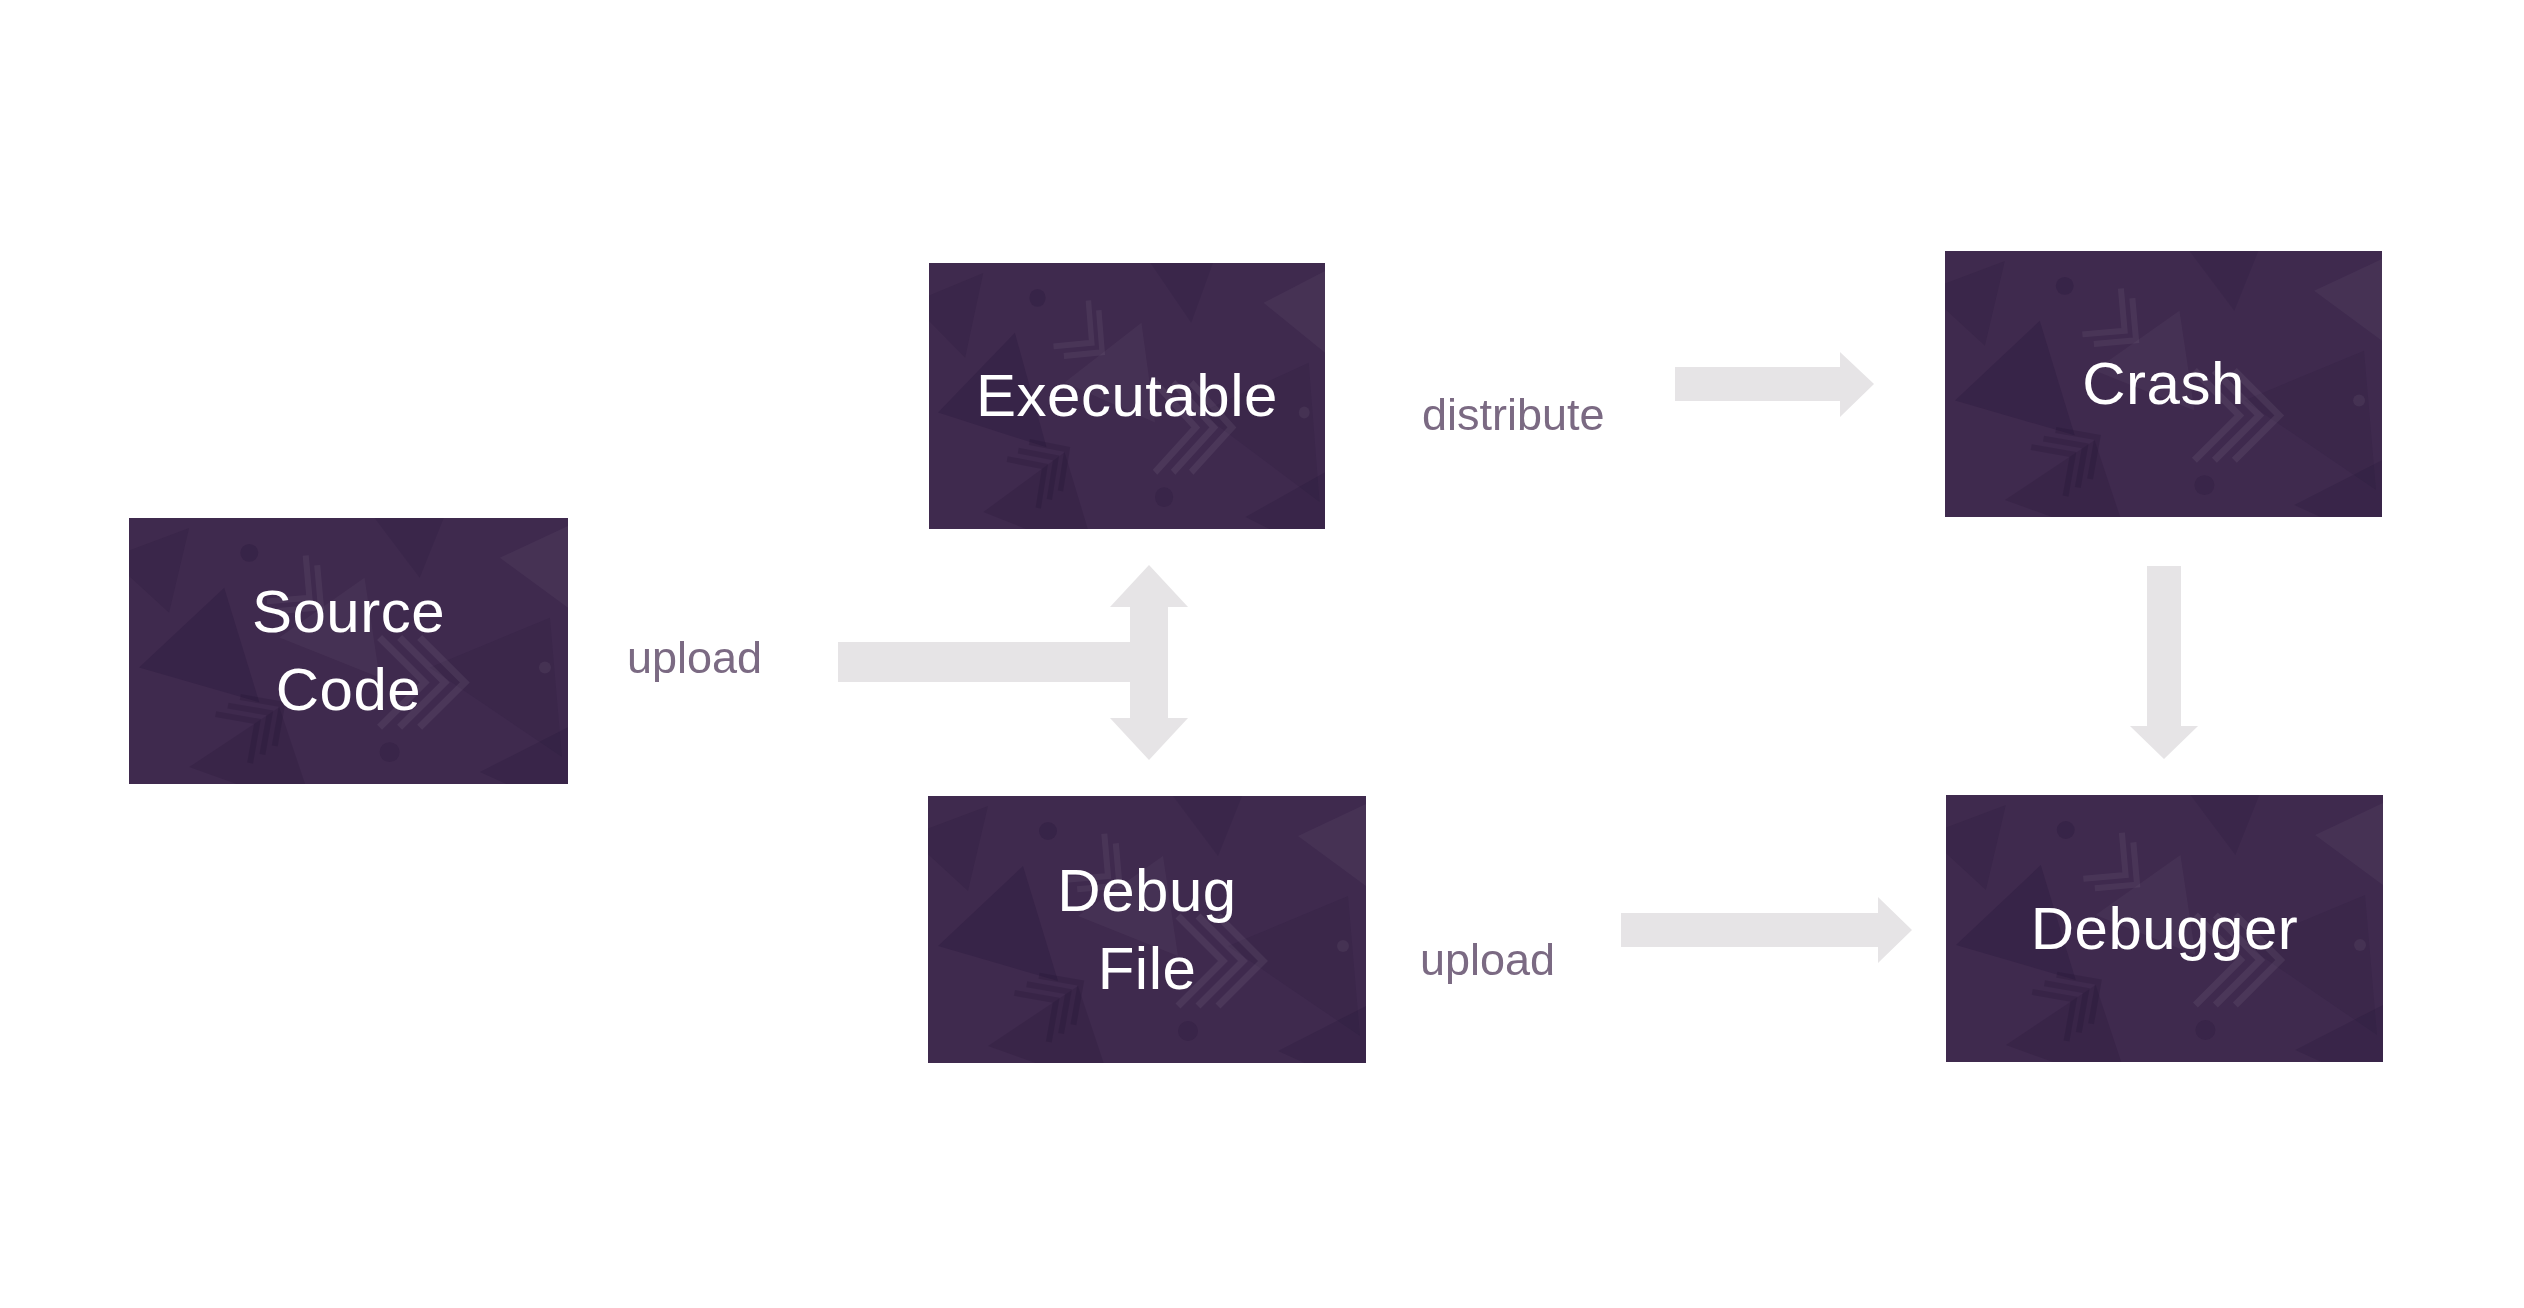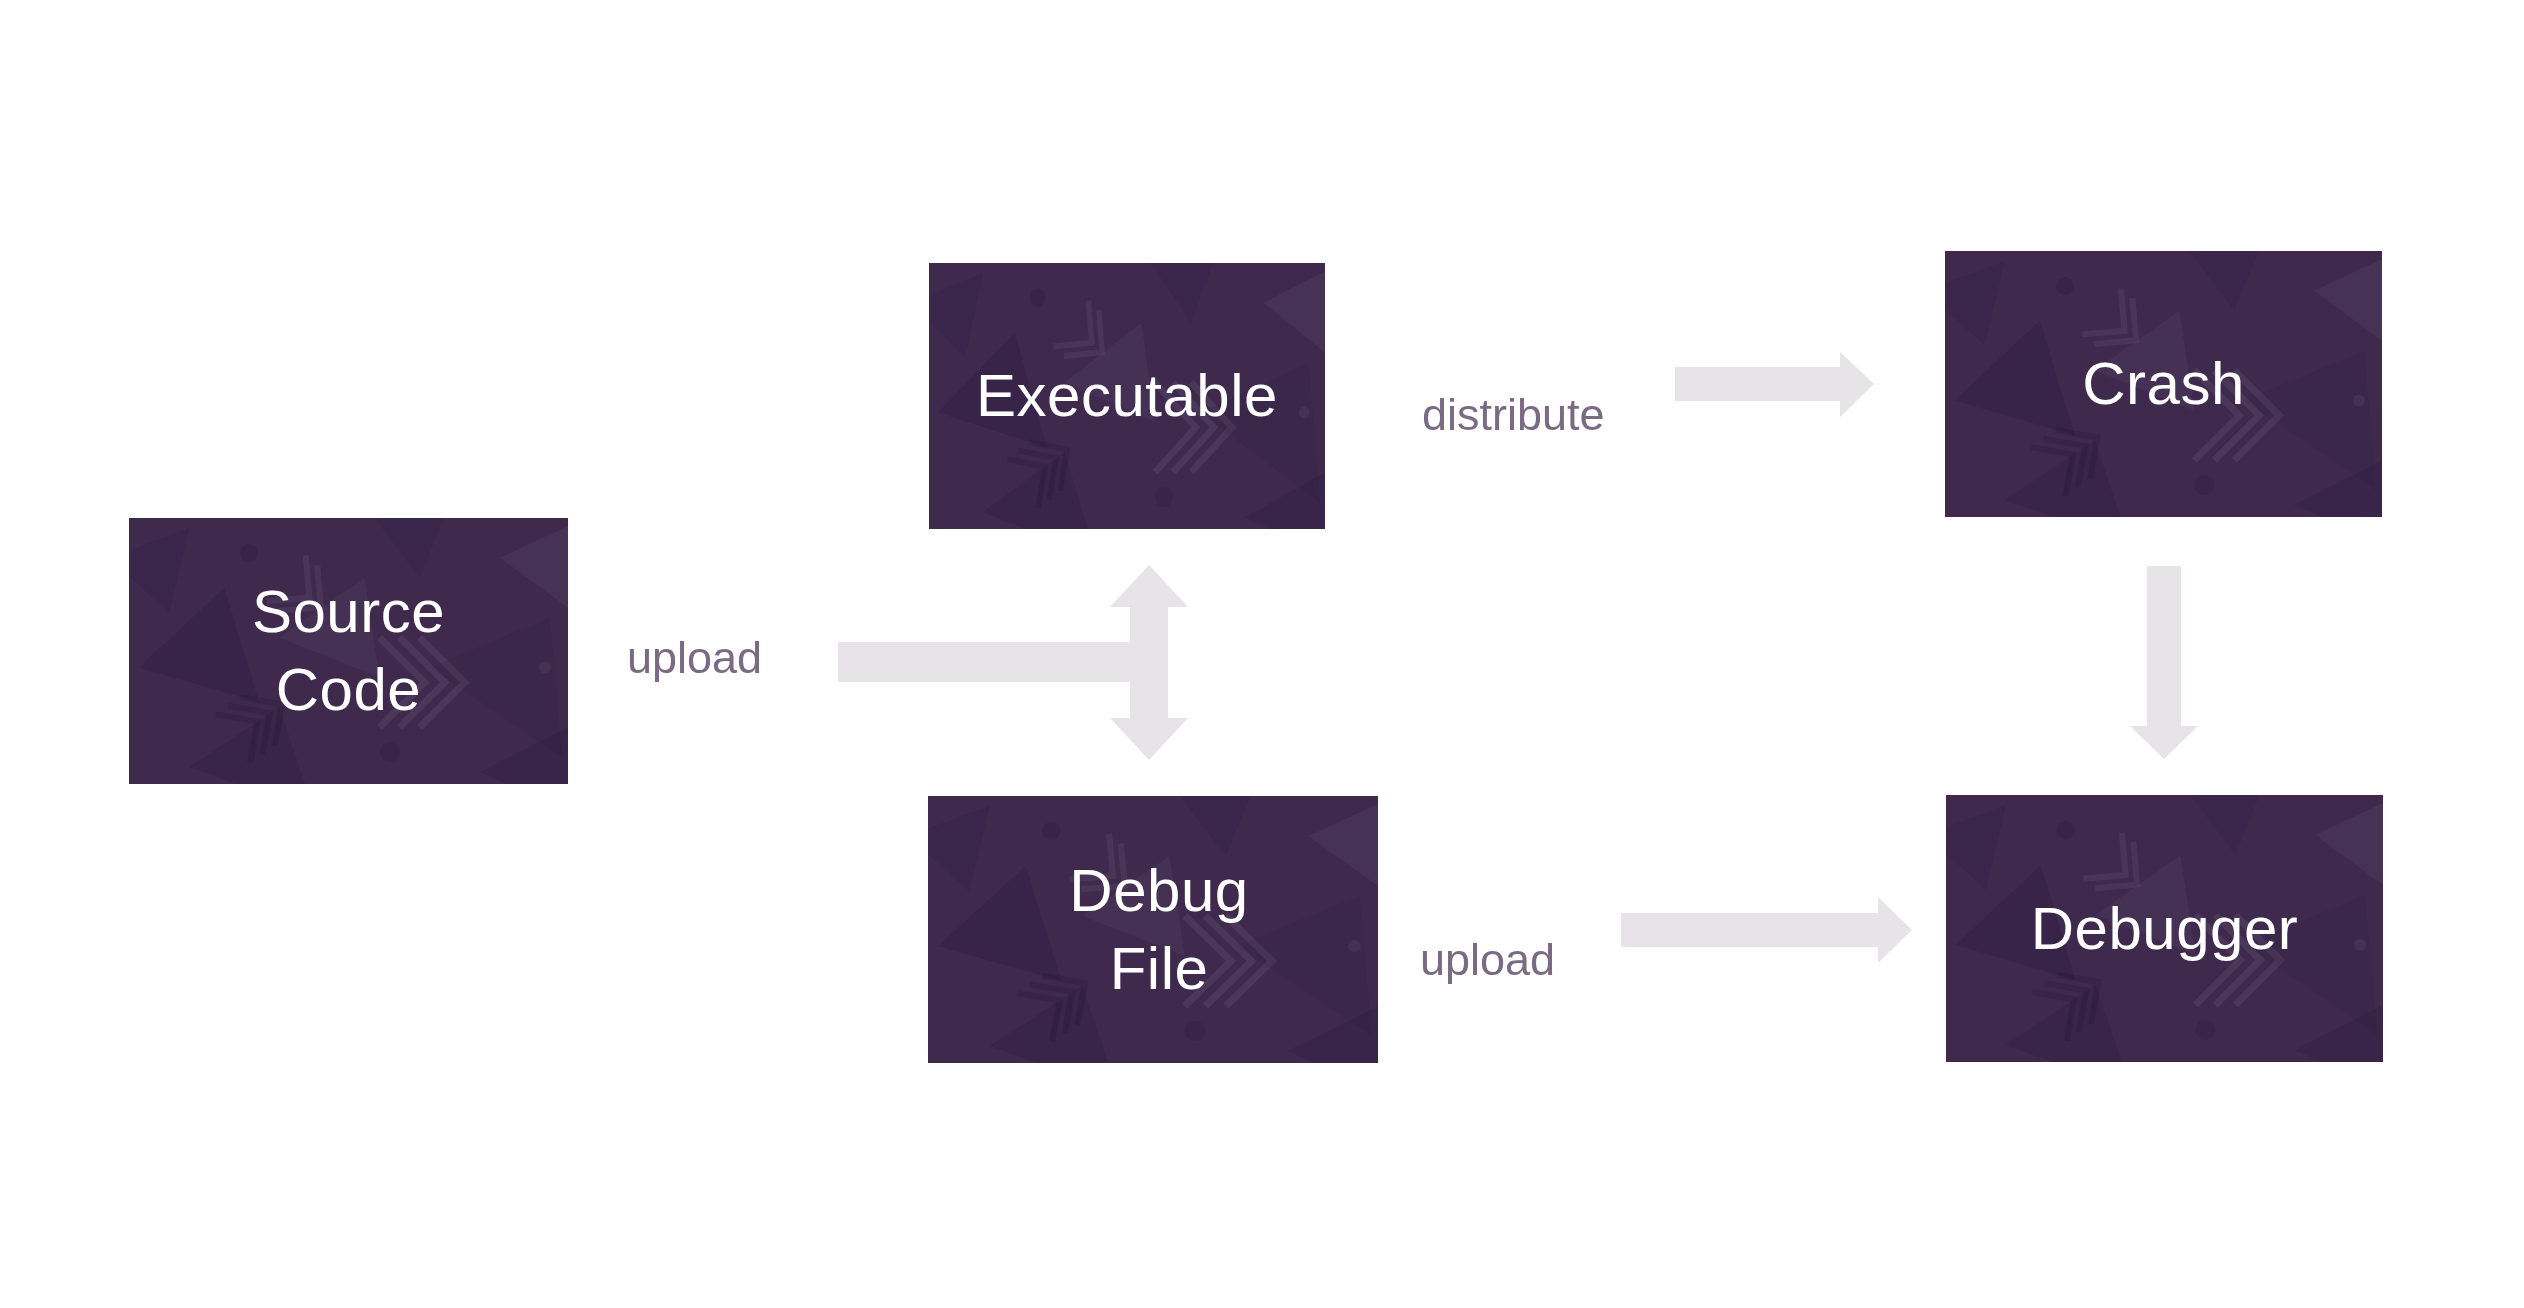--- a/index.html
+++ b/index.html
@@ -110,21 +110,21 @@
 Code</div>
   </div>
 
   <div class="node" style="left:929px;top:251px;width:396px;height:266px;margin-top:12px;">
     <svg class="texture" viewBox="0 0 438 267" preserveAspectRatio="none">
         <use href="#tex"></use>
       </svg>
     <div class="label">Executable</div>
   </div>
 
-  <div class="node" style="left:928px;top:796px;width:438px;height:267px;padding-left:12px;">
+  <div class="node" style="left:928px;top:796px;width:438px;height:267px;">
     <svg class="texture" viewBox="0 0 438 267" preserveAspectRatio="none">
         <use href="#tex"></use>
       </svg>
     <div class="label">Debug
 File</div>
   </div>
 
   <div class="node" style="left:1946px;top:795px;width:437px;height:267px;">
     <svg class="texture" viewBox="0 0 438 267" preserveAspectRatio="none">
         <use href="#tex"></use>

